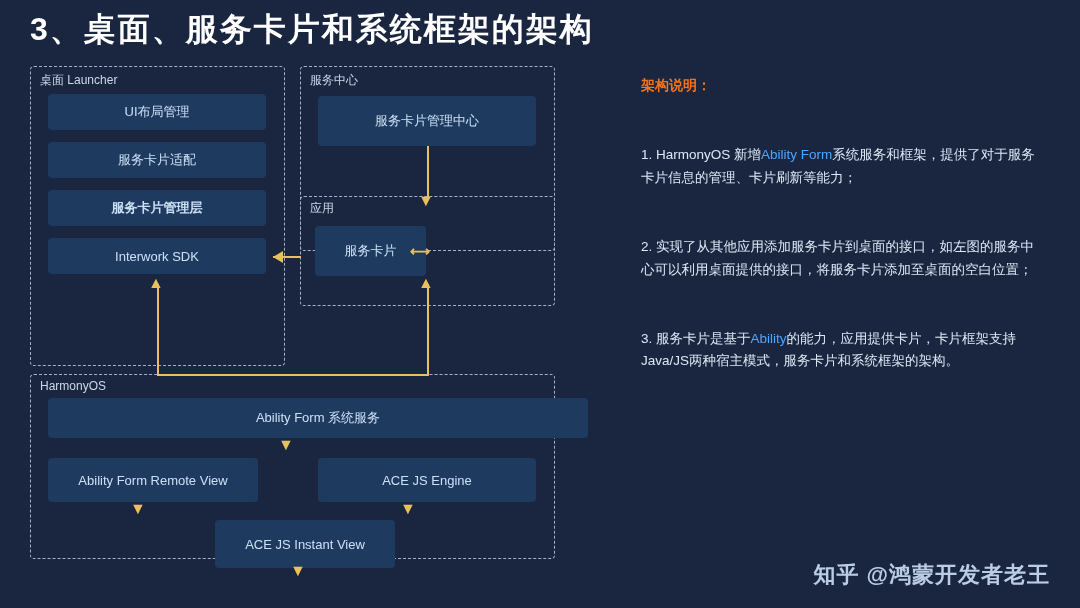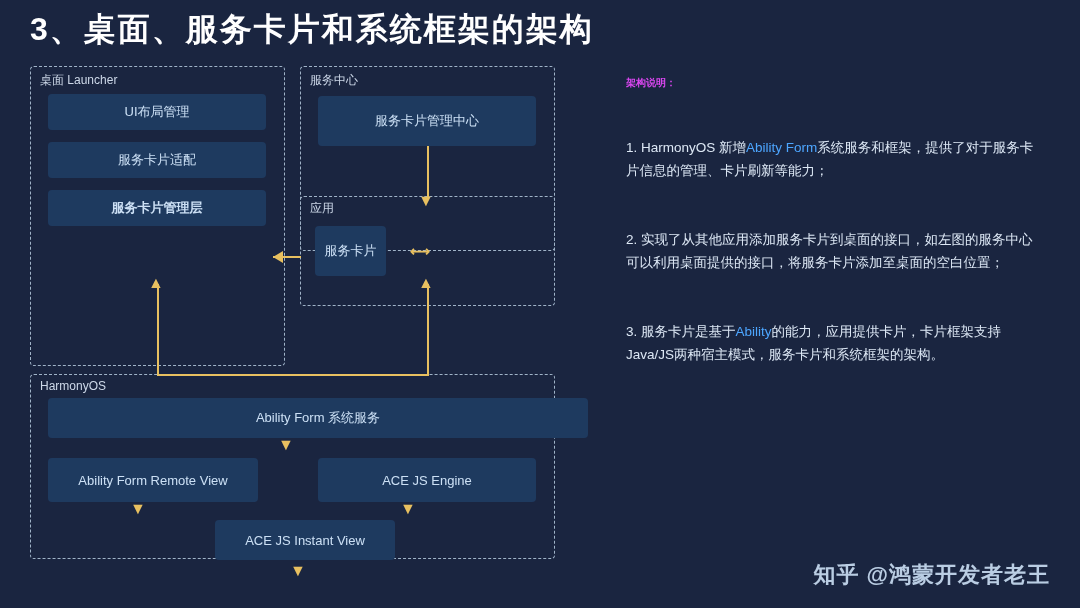--- a/index.html
+++ b/index.html
@@ -18,21 +18,21 @@
       font-weight: bold;
       color: #fff;
       padding: 8px 30px 14px 30px;
       letter-spacing: 2px;
     }
 
     .content-area {
       display: flex;
       flex-direction: row;
       padding: 0 30px;
-      gap: 16px;
+      gap: 31px;
       height: calc(608px - 80px);
     }
 
     
     .diagram-area {
       width: 560px;
       position: relative;
       flex-shrink: 0;
     }
 
@@ -128,28 +128,28 @@
     
     .block-ui { top: 28px; left: 18px; width: 218px; height: 36px; }
     .block-service-adapt { top: 76px; left: 18px; width: 218px; height: 36px; }
     .block-service-mgr { top: 124px; left: 18px; width: 218px; height: 36px; font-weight: bold; }
     .block-interwork { top: 172px; left: 18px; width: 218px; height: 36px; }
 
     
     .block-svc-center { top: 30px; left: 288px; width: 218px; height: 50px; }
 
     
-    .block-service-card { top: 160px; left: 285px; width: 71px; height: 50px; }
+    .block-service-card { top: 160px; left: 285px; width: 111px; height: 50px; }
     .block-app-body { top: 160px; left: 406px; width: 100px; height: 50px; }
 
     
     .block-ability-form-svc { top: 332px; left: 18px; width: 540px; height: 40px; }
     .block-ability-form-remote { top: 392px; left: 18px; width: 210px; height: 44px; }
     .block-ace-js-engine { top: 392px; left: 288px; width: 218px; height: 44px; }
-    .block-ace-js-instant { top: 454px; left: 185px; width: 180px; height: 40px; text-align: right; }
+    .block-ace-js-instant { top: 454px; left: 185px; width: 180px; height: 48px; text-align: right; }
 
     
     .arrow {
       position: absolute;
       display: flex;
       align-items: center;
       justify-content: center;
       color: #e8c060;
       font-size: 18px;
       font-weight: bold;
@@ -198,22 +198,22 @@
     
     .desc-panel {
       flex: 1;
       padding: 8px 10px 8px 20px;
       font-size: 13.5px;
       line-height: 1.7;
       color: #dde8f5;
     }
     .desc-panel .section-title {
       font-weight: bold;
-      font-size: 10px;
-      color: #d946ef;
+      font-size: 14px;
+      color: #f97316;
       margin-bottom: 10px;
     }
     .desc-panel p {
       margin-bottom: 12px;
       margin-top: 46px;
     }
     .highlight {
       color: #4da6ff;
     }
 
@@ -249,20 +249,21 @@
 
     <div class="app-box"></div>
     <span class="app-box-label">应用</span>
 
     <div class="harmonyos-box"></div>
     <span class="harmonyos-label">HarmonyOS</span>
 
     <div class="block block-ui">UI布局管理</div>
     <div class="block block-service-adapt">服务卡片适配</div>
     <div class="block block-service-mgr">服务卡片管理层</div>
+    <div class="block block-interwork">Interwork SDK</div>
 
     <div class="block block-svc-center">服务卡片管理中心</div>
 
     <div class="block block-service-card">服务卡片</div>
 
     <div class="arrow arrow-dbl-h">⟷</div>
 
     <div class="block block-ability-form-svc">Ability Form 系统服务</div>
     <div class="block block-ability-form-remote">Ability Form Remote View</div>
     <div class="block block-ace-js-engine">ACE JS Engine</div>

